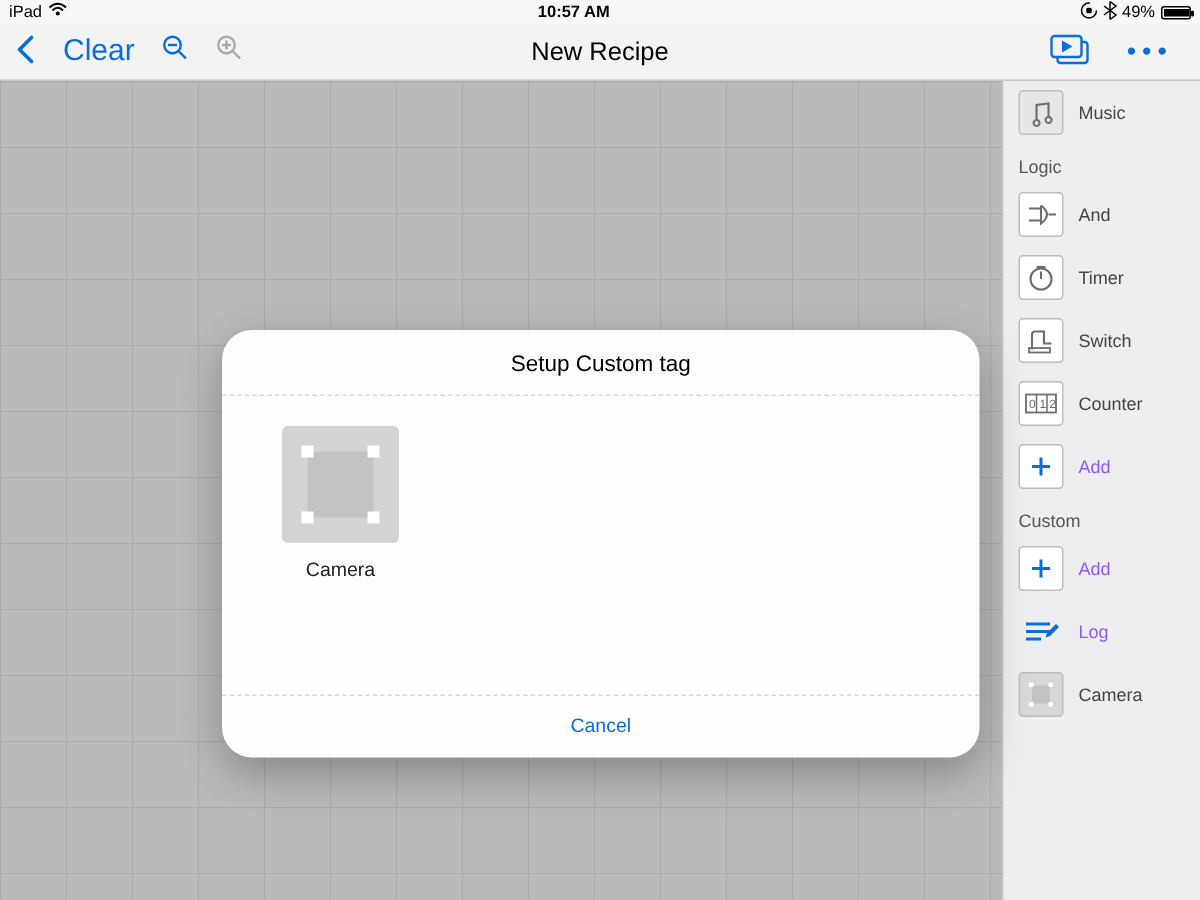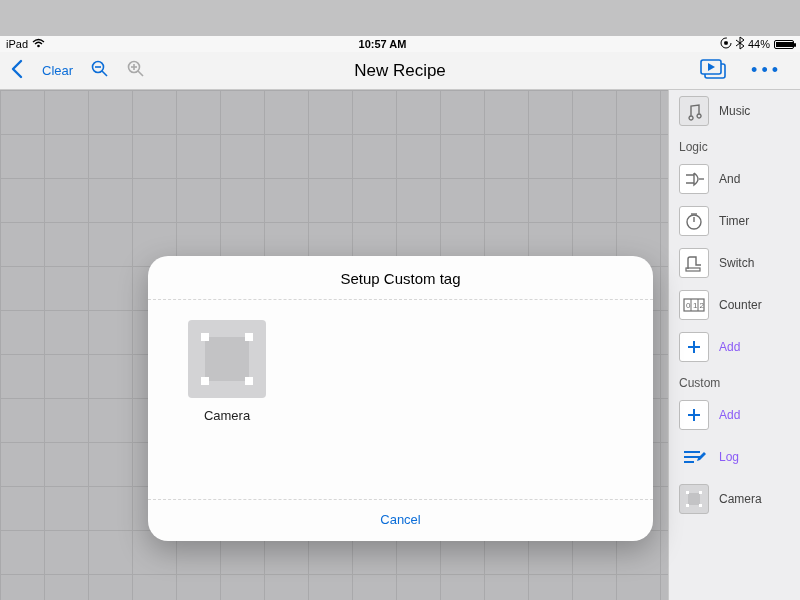--- a/index.html
+++ b/index.html
@@ -8,21 +8,20 @@
 
   
   .status-bar {
     height: 16px;
     background: #f7f7f7;
     display: flex;
     align-items: center;
     font-size: 11px;
     padding: 0 6px;
     color: #000;
-    margin-top: 36px;
   }
   .status-left { flex: 0 0 auto; display: flex; align-items: center; gap: 4px; }
   .status-center { flex: 1; text-align: center; font-weight: 600; }
   .status-right { flex: 0 0 auto; display: flex; align-items: center; gap: 4px; }
   .wifi-icon, .orient-icon, .bt-icon { display:inline-block; }
   .battery {
     display:inline-block; width:20px; height:9px; border:1px solid #000; border-radius:2px; position:relative;
   }
   .battery::after { content:""; position:absolute; right:-3px; top:2px; width:2px; height:4px; background:#000; border-radius:1px;}
   .battery .fill { position:absolute; left:1px; top:1px; bottom:1px; background:#000; }
@@ -31,21 +30,21 @@
   .toolbar {
     height: 38px;
     background: #f3f3f3;
     border-bottom: 1px solid #c9c9c9;
     display: flex;
     align-items: center;
     position: relative;
   }
   .tb-left { display:flex; align-items:center; gap: 18px; padding-left: 10px; }
   .tb-back { color:#0b6dd8; font-size:22px; line-height:1; }
-  .tb-clear { color:#0b6dd8; font-size:13px; }
+  .tb-clear { color:#0b6dd8; font-size:20px; }
   .tb-zoom { color:#0b6dd8; font-size:16px; }
   .tb-zoom.enlarge { color:#a9a9a9; }
   .tb-title {
     position:absolute; left:0; right:0; text-align:center; font-size:17px; color:#000; pointer-events:none;
   }
   .tb-right { margin-left:auto; display:flex; align-items:center; gap: 22px; padding-right: 18px; }
   .tb-proj { width:30px; height:22px; position:relative; }
   .tb-proj svg { display:block; }
   .tb-more { color:#0b6dd8; font-size:18px; letter-spacing:4px; }
 
@@ -153,21 +152,21 @@
       <svg width="12" height="12">
           <circle cx="6" cy="6" r="5" fill="none" stroke="#000" stroke-width="1" stroke-dasharray="24 8"></circle>
           <rect x="4.2" y="4.2" width="3.6" height="3.6" fill="#000" rx="1"></rect>
         </svg>
     </span>
     <span class="bt-icon">
       <svg width="8" height="12">
           <path d="M4 0 L4 12 M4 0 L8 3 L0 9 M4 12 L8 9 L0 3" stroke="#000" stroke-width="1" fill="none"></path>
         </svg>
     </span>
-    <span>44%</span>
+    <span>49%</span>
     <span class="battery">
         <span class="fill" style="width:93%"></span>
       </span>
   </div>
 </div>
 
 <div class="toolbar">
   <div class="tb-left">
     <span class="tb-back">
       <svg width="14" height="20">

